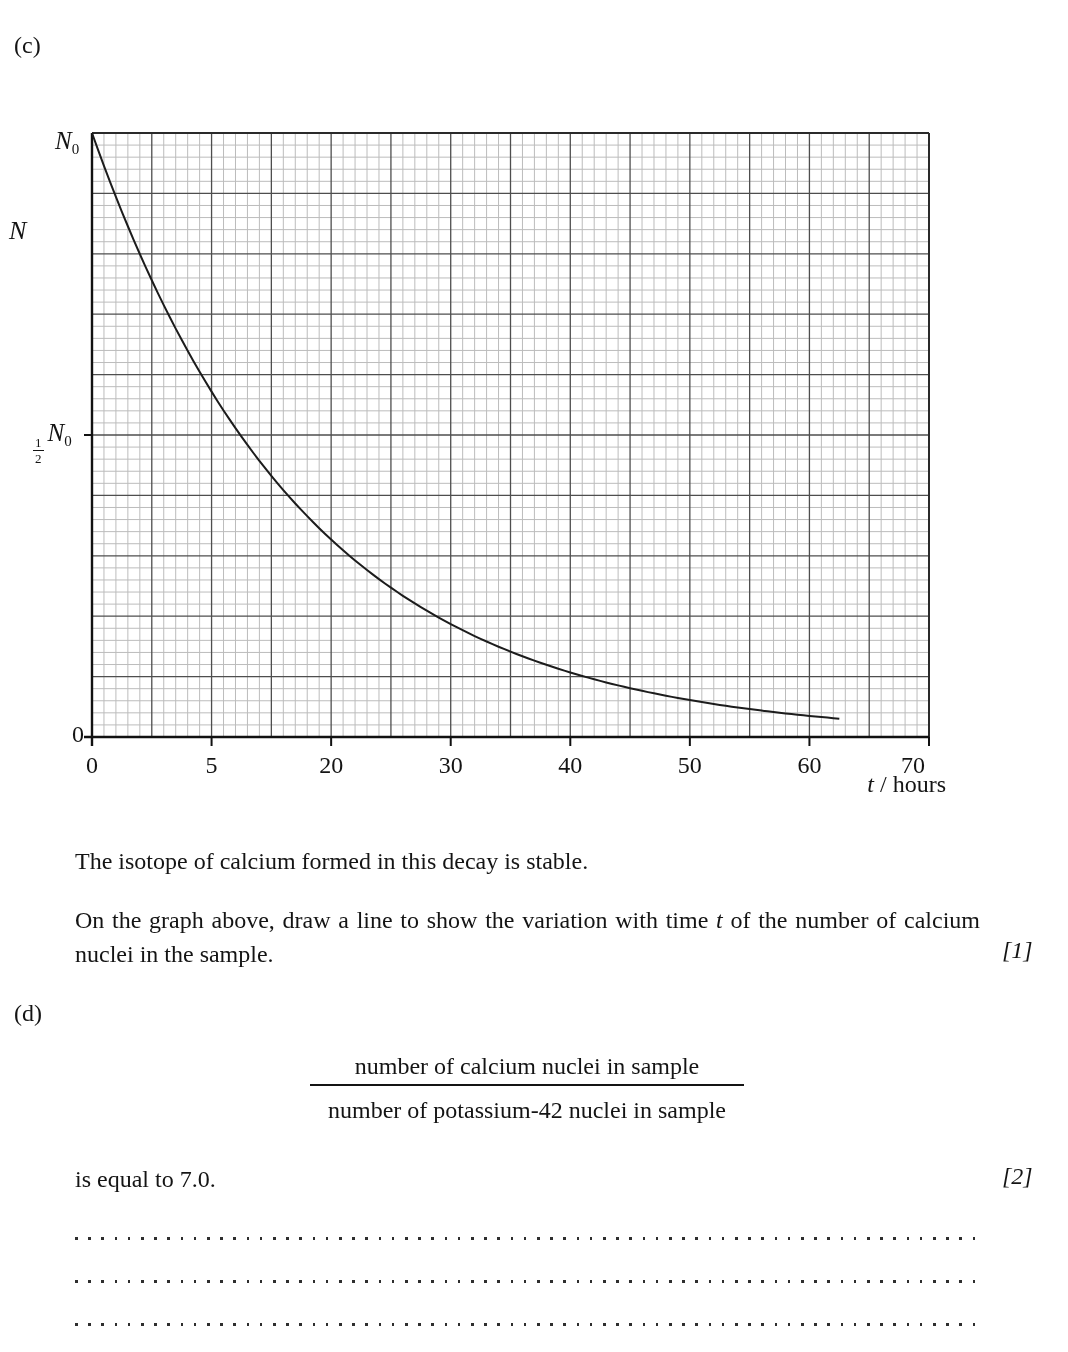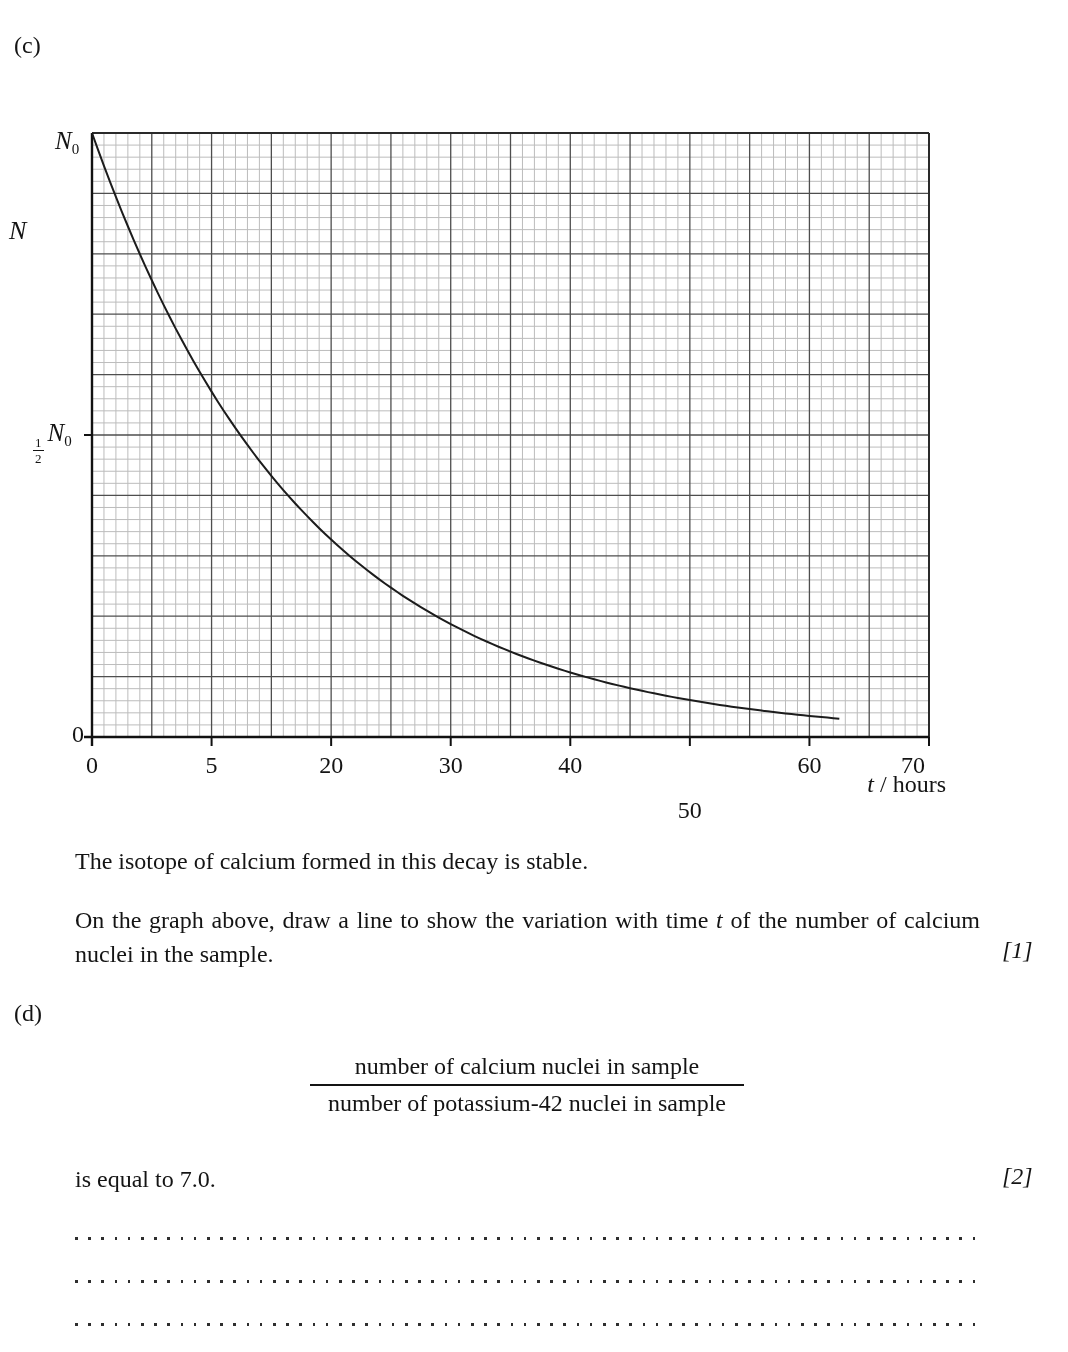--- a/index.html
+++ b/index.html
@@ -18,21 +18,21 @@
   .marks{font-style:italic;font-size:24px;}
   sub.zsub{font-size:15px;line-height:0;vertical-align:-5px;}
   .ylab{font-size:25px;white-space:nowrap;}
   .stackfrac{display:inline-flex;flex-direction:column;align-items:center;vertical-align:-6px;margin-right:4px;line-height:1;}
   .stackfrac .sf-n{font-size:13px;border-bottom:1.4px solid #141414;padding:0 2px 1px;}
   .stackfrac .sf-d{font-size:13px;padding-top:1px;}
   #x-ticks span{position:absolute;width:80px;text-align:center;font-size:24px;}
   .xaxis-title{font-size:24px;text-align:right;}
   .fraction{text-align:center;font-size:24px;font-family:Liberation Serif, serif;}
   .fraction .num{display:inline-block;padding:0 2px 4px;}
-  .fraction .den{border-top:2px solid #141414;padding-top:4px;}
+  .fraction .den{border-top:2px solid #141414;padding-top:11px;}
   .dotline{
     position:absolute;left:75px;width:901px;height:3px;
     background:repeating-linear-gradient(90deg,#2e2e2e 0 2.6px,transparent 2.6px 13.2px);
   }
   svg{display:block;}
 </style>
 </head>
 <body>
 
 <div class="page">
@@ -185,21 +185,21 @@
       </span><span class="var">N</span><sub class="zsub">0</sub>
   </div>
   <div class="abs ylab" style="left:72px;top:721px;font-size:24px;">0</div>
 
   <div id="x-ticks" class="abs" style="left:0;top:752px;width:1068px;height:34px;">
       <span style="left: 52px;">0</span>
       <span style="left: 171.571px;">5</span>
       <span style="left: 291.143px;">20</span>
       <span style="left: 410.714px;">30</span>
       <span style="left: 530.286px;">40</span>
-      <span style="left: 649.857px; margin-top: 45px;">50</span>
+      <span style="left: 649.857px;">50</span>
       <span style="left: 769.429px;">60</span>
       <span style="left: 873px;">70</span>
     </div>
 
   <div class="abs xaxis-title" style="left:780px;top:771px;width:166px;">
     <span class="var">t</span><span> / hours</span>
   </div>
 
   <div class="abs txt" style="left:75px;top:845px;">The isotope of calcium formed in this decay is stable.</div>
 

